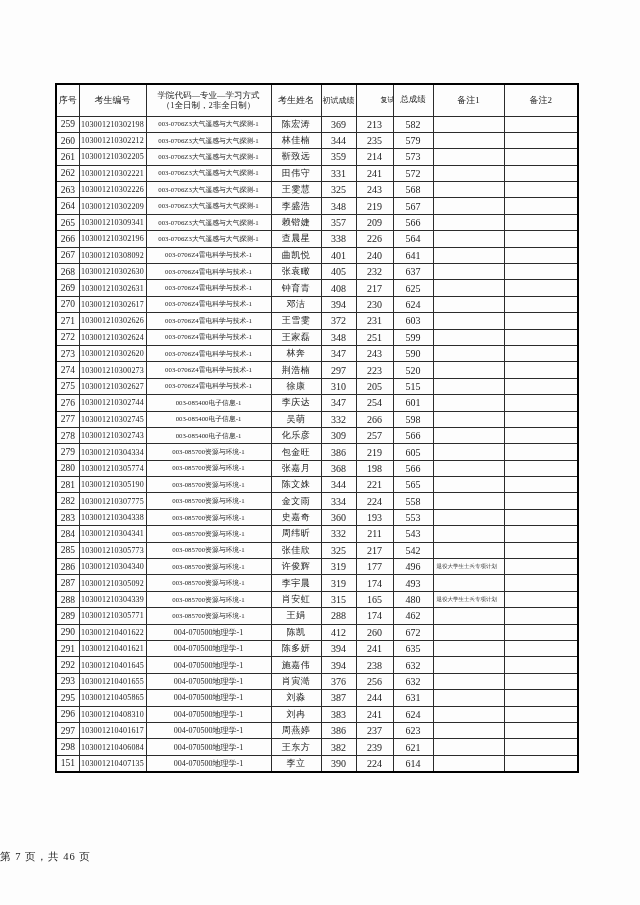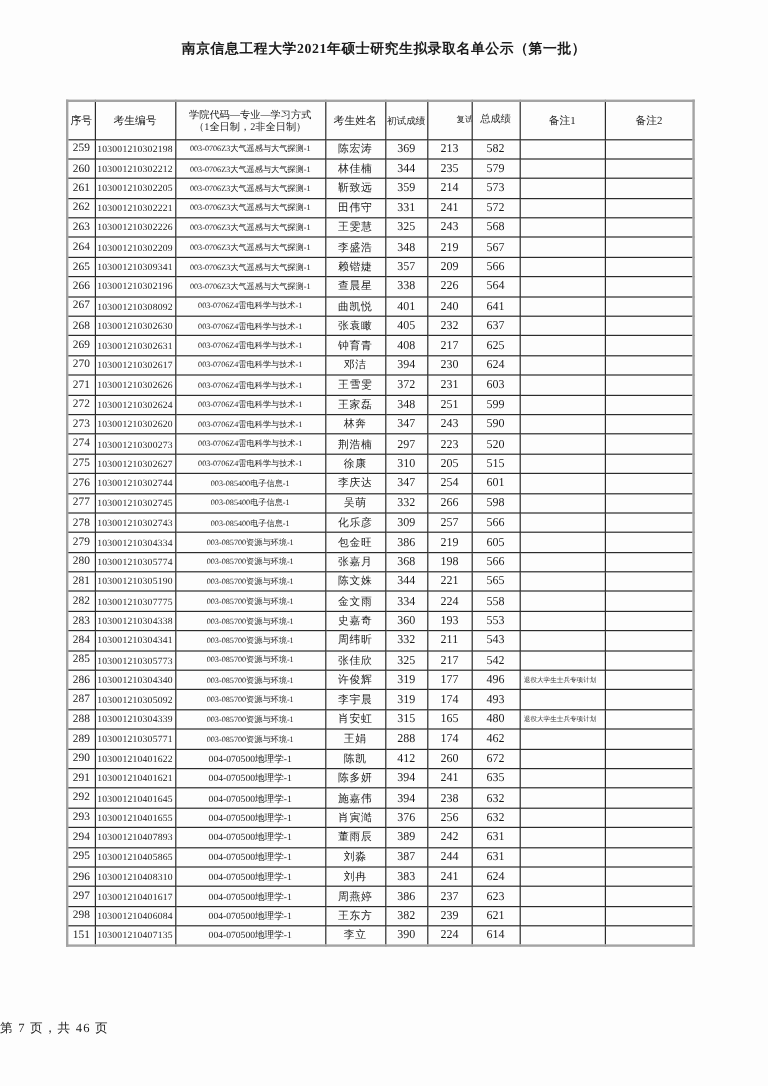--- a/index.html
+++ b/index.html
@@ -26,21 +26,21 @@
     font-weight: bold;
     letter-spacing: 0.5px;
   }
   table.admission-table {
     position: absolute;
     left: 55px;
     top: 83px;
     width: 522px;
     table-layout: fixed;
     border-collapse: collapse;
-    border: 2px solid #a3a3a3;
+    border: 2px solid #000000;
   }
   .admission-table th, .admission-table td {
     border: 1px solid #2b2b2b;
     padding: 0;
     text-align: center;
     vertical-align: middle;
     overflow: hidden;
     white-space: nowrap;
   }
   .admission-table thead tr { height: 32px; }
@@ -65,21 +65,20 @@
     width: 100%;
     text-align: left;
     font-size: 10.5px;
     letter-spacing: 1px;
   }
 </style>
 </head>
 <body>
 
 <div class="page">
-  <div class="title">南京信息工程大学2021年硕士研究生拟录取名单公示（第一批）</div>
 
   <table class="admission-table">
     <colgroup>
       <col style="width:23px">
         <col style="width:67px">
         <col style="width:125px">
       <col style="width:50px">
         <col style="width:35px">
         <col style="width:37px">
       <col style="width:40px">
@@ -482,31 +481,20 @@
           <td class="c1">103001210401655</td>
           <td class="c2">004-070500地理学-1</td>
           <td class="c3">肖寅澔</td>
           <td class="c4">376</td>
           <td class="c5">256</td>
           <td class="c6">632</td>
           <td class="c7"></td>
           <td class="c8"></td>
         </tr>
         <tr>
-          <td class="c0">294</td>
-          <td class="c1">103001210407893</td>
-          <td class="c2">004-070500地理学-1</td>
-          <td class="c3">董雨辰</td>
-          <td class="c4">389</td>
-          <td class="c5">242</td>
-          <td class="c6">631</td>
-          <td class="c7"></td>
-          <td class="c8"></td>
-        </tr>
-        <tr>
           <td class="c0">295</td>
           <td class="c1">103001210405865</td>
           <td class="c2">004-070500地理学-1</td>
           <td class="c3">刘淼</td>
           <td class="c4">387</td>
           <td class="c5">244</td>
           <td class="c6">631</td>
           <td class="c7"></td>
           <td class="c8"></td>
         </tr>

